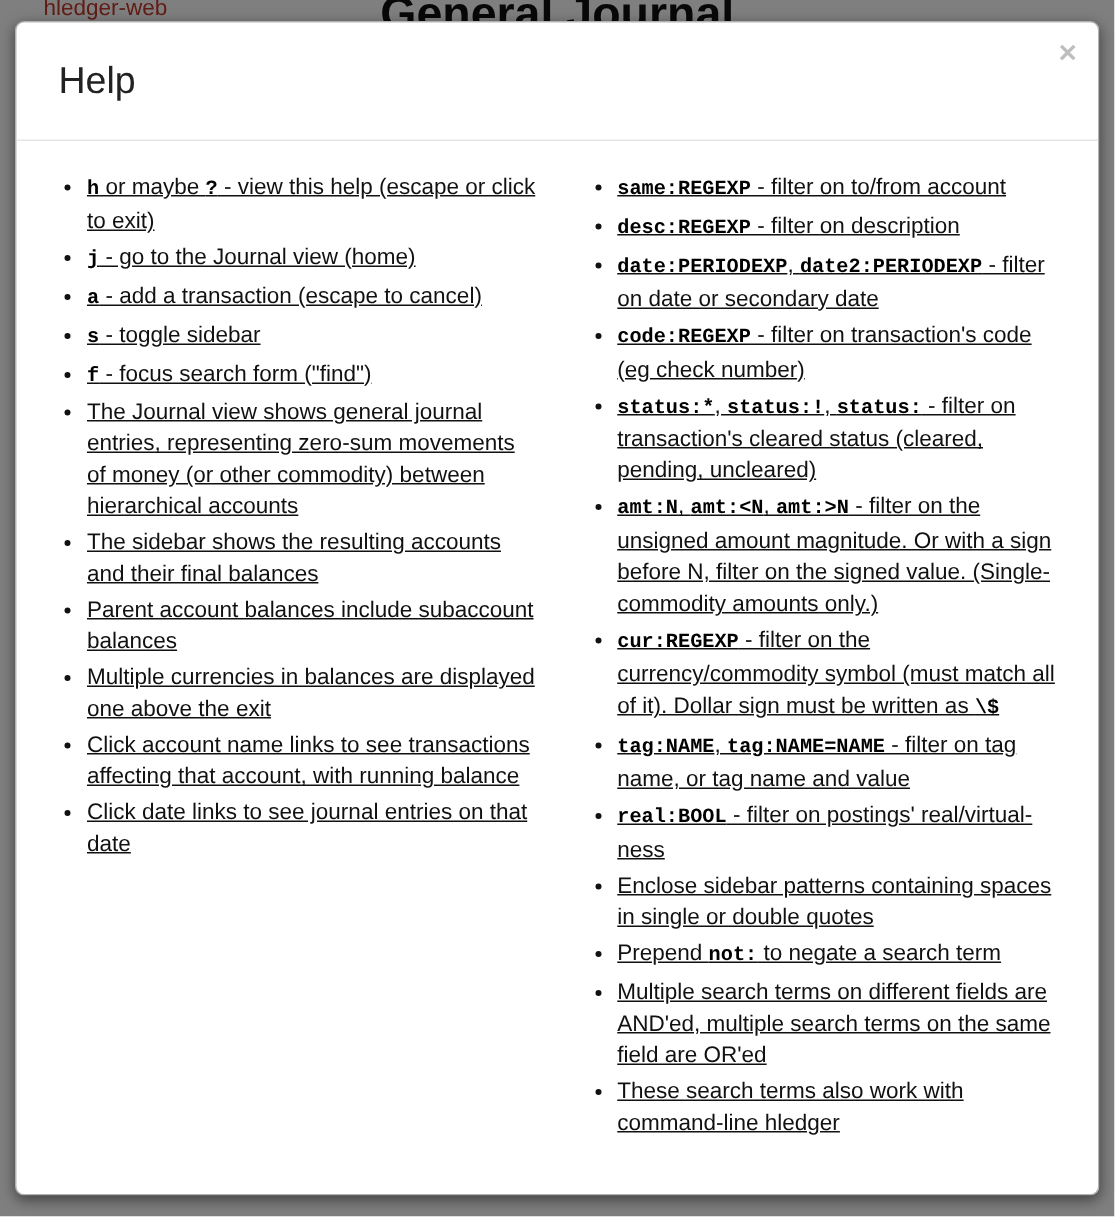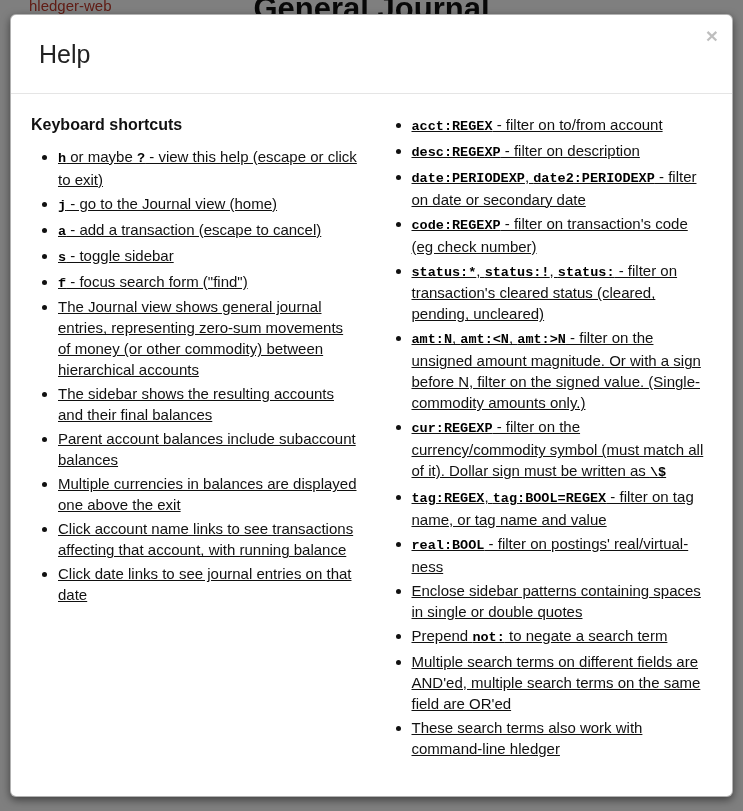--- a/index.html
+++ b/index.html
@@ -81,47 +81,46 @@
 
 <div class="backdrop"></div>
 
 <div class="modal-dialog">
   <div class="modal-header">
     <button class="close-btn">×</button>
     <h2 class="modal-title">Help</h2>
   </div>
   <div class="modal-body">
     <div class="help-col">
-        <h3>Keyboard shortcuts</h3>
         <ul>
           <li><code>h</code> or maybe <code>?</code> - view this help (escape or click to exit)</li>
           <li><code>j</code> - go to the Journal view (home)</li>
           <li><code>a</code> - add a transaction (escape to cancel)</li>
           <li><code>s</code> - toggle sidebar</li>
           <li><code>f</code> - focus search form ("find")</li>
         </ul>
         <ul>
           <li>The Journal view shows general journal entries, representing zero-sum movements of money (or other commodity) between hierarchical accounts</li>
           <li>The sidebar shows the resulting accounts and their final balances</li>
           <li>Parent account balances include subaccount balances</li>
           <li>Multiple currencies in balances are displayed one above the exit</li>
           <li>Click account name links to see transactions affecting that account, with running balance</li>
           <li>Click date links to see journal entries on that date</li>
         </ul>
       </div>
     <div class="help-col">
         <ul>
-          <li><code>acct:REGEX</code> - filter on to/from account</li>
+          <li><code>same:REGEXP</code> - filter on to/from account</li>
           <li><code>desc:REGEXP</code> - filter on description</li>
           <li><code>date:PERIODEXP</code>, <code>date2:PERIODEXP</code> - filter on date or secondary date</li>
           <li><code>code:REGEXP</code> - filter on transaction's code (eg check number)</li>
           <li><code>status:*</code>, <code>status:!</code>, <code>status:</code> - filter on transaction's cleared status (cleared, pending, uncleared)</li>
           <li><code>amt:N</code>, <code>amt:&lt;N</code>, <code>amt:&gt;N</code> - filter on the unsigned amount magnitude. Or with a sign before N, filter on the signed value. (Single-commodity amounts only.)</li>
           <li><code>cur:REGEXP</code> - filter on the currency/commodity symbol (must match all of it). Dollar sign must be written as <code>\$</code></li>
-          <li><code>tag:REGEX</code>, <code>tag:BOOL=REGEX</code> - filter on tag name, or tag name and value</li>
+          <li><code>tag:NAME</code>, <code>tag:NAME=NAME</code> - filter on tag name, or tag name and value</li>
           <li><code>real:BOOL</code> - filter on postings' real/virtual-ness</li>
           <li>Enclose sidebar patterns containing spaces in single or double quotes</li>
           <li>Prepend <code>not:</code> to negate a search term</li>
           <li>Multiple search terms on different fields are AND'ed, multiple search terms on the same field are OR'ed</li>
           <li>These search terms also work with command-line hledger</li>
         </ul>
       </div>
   </div>
 </div>
 

